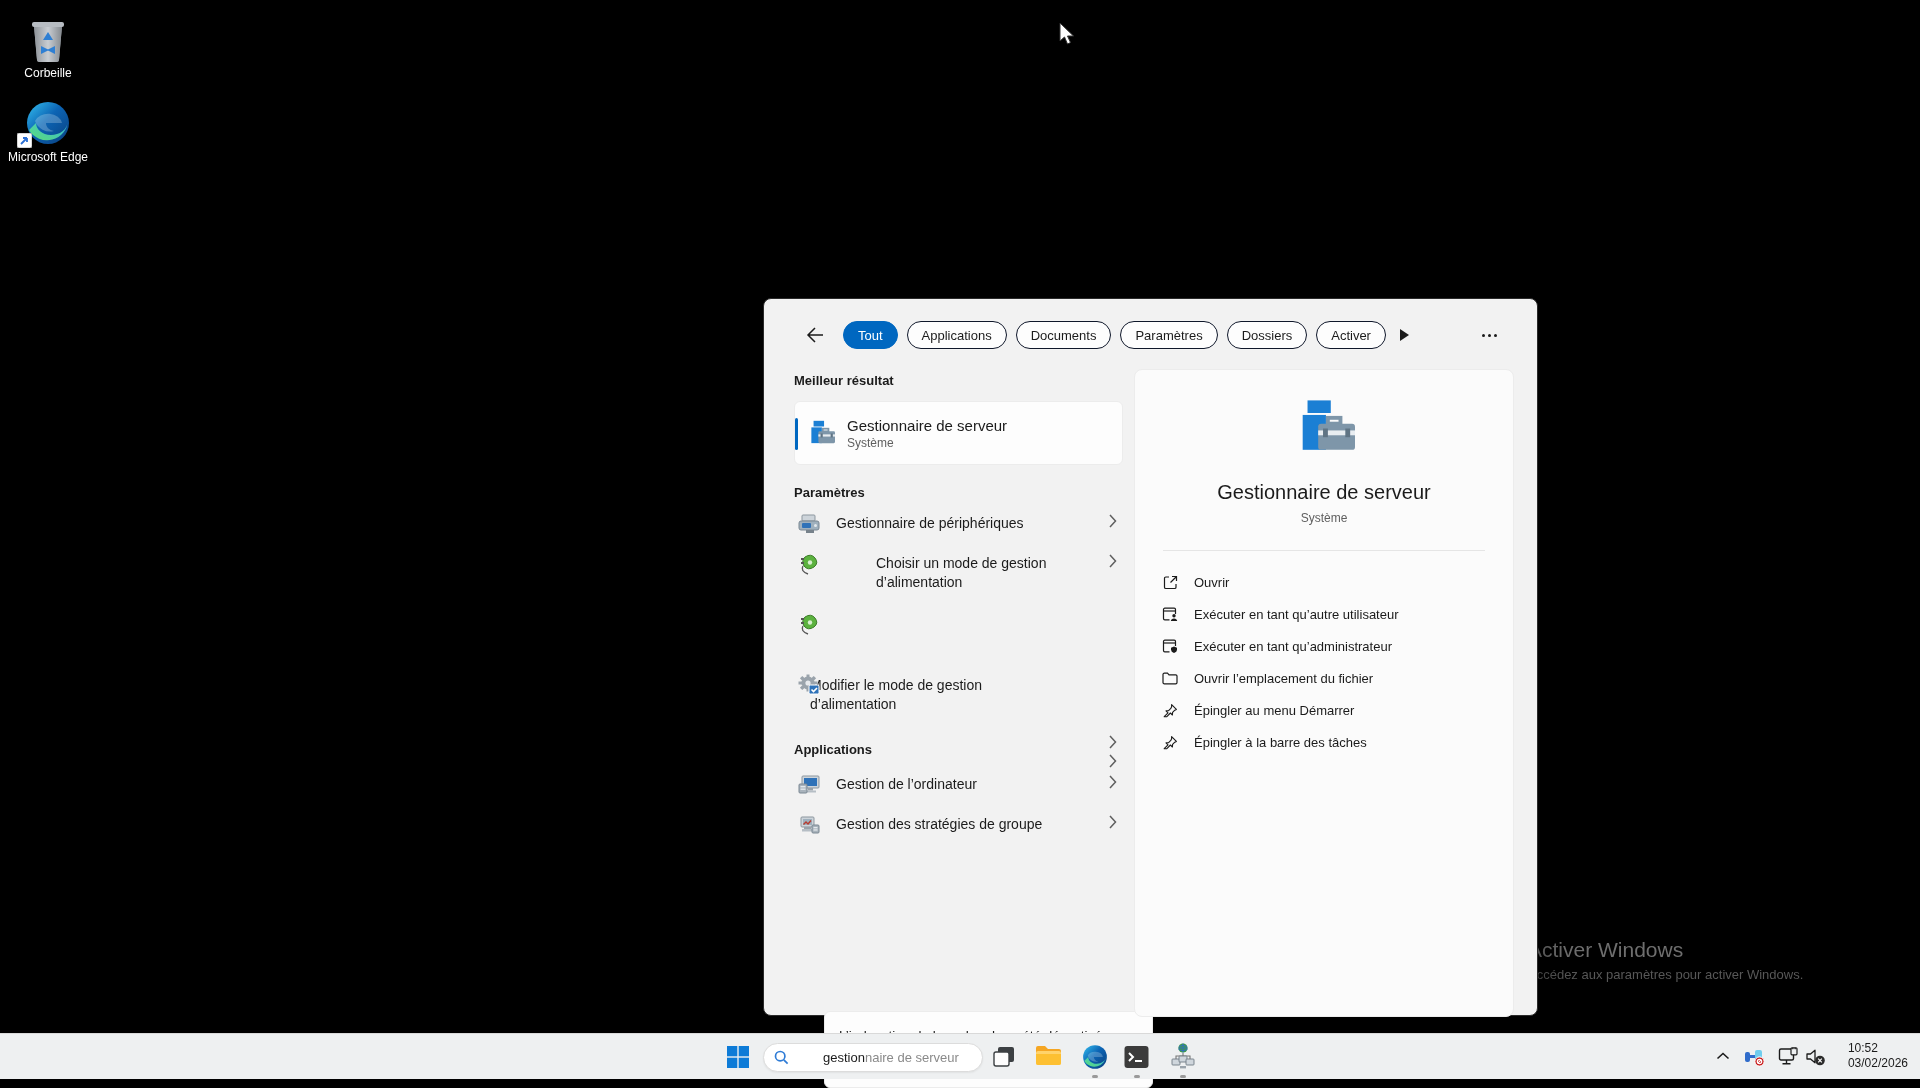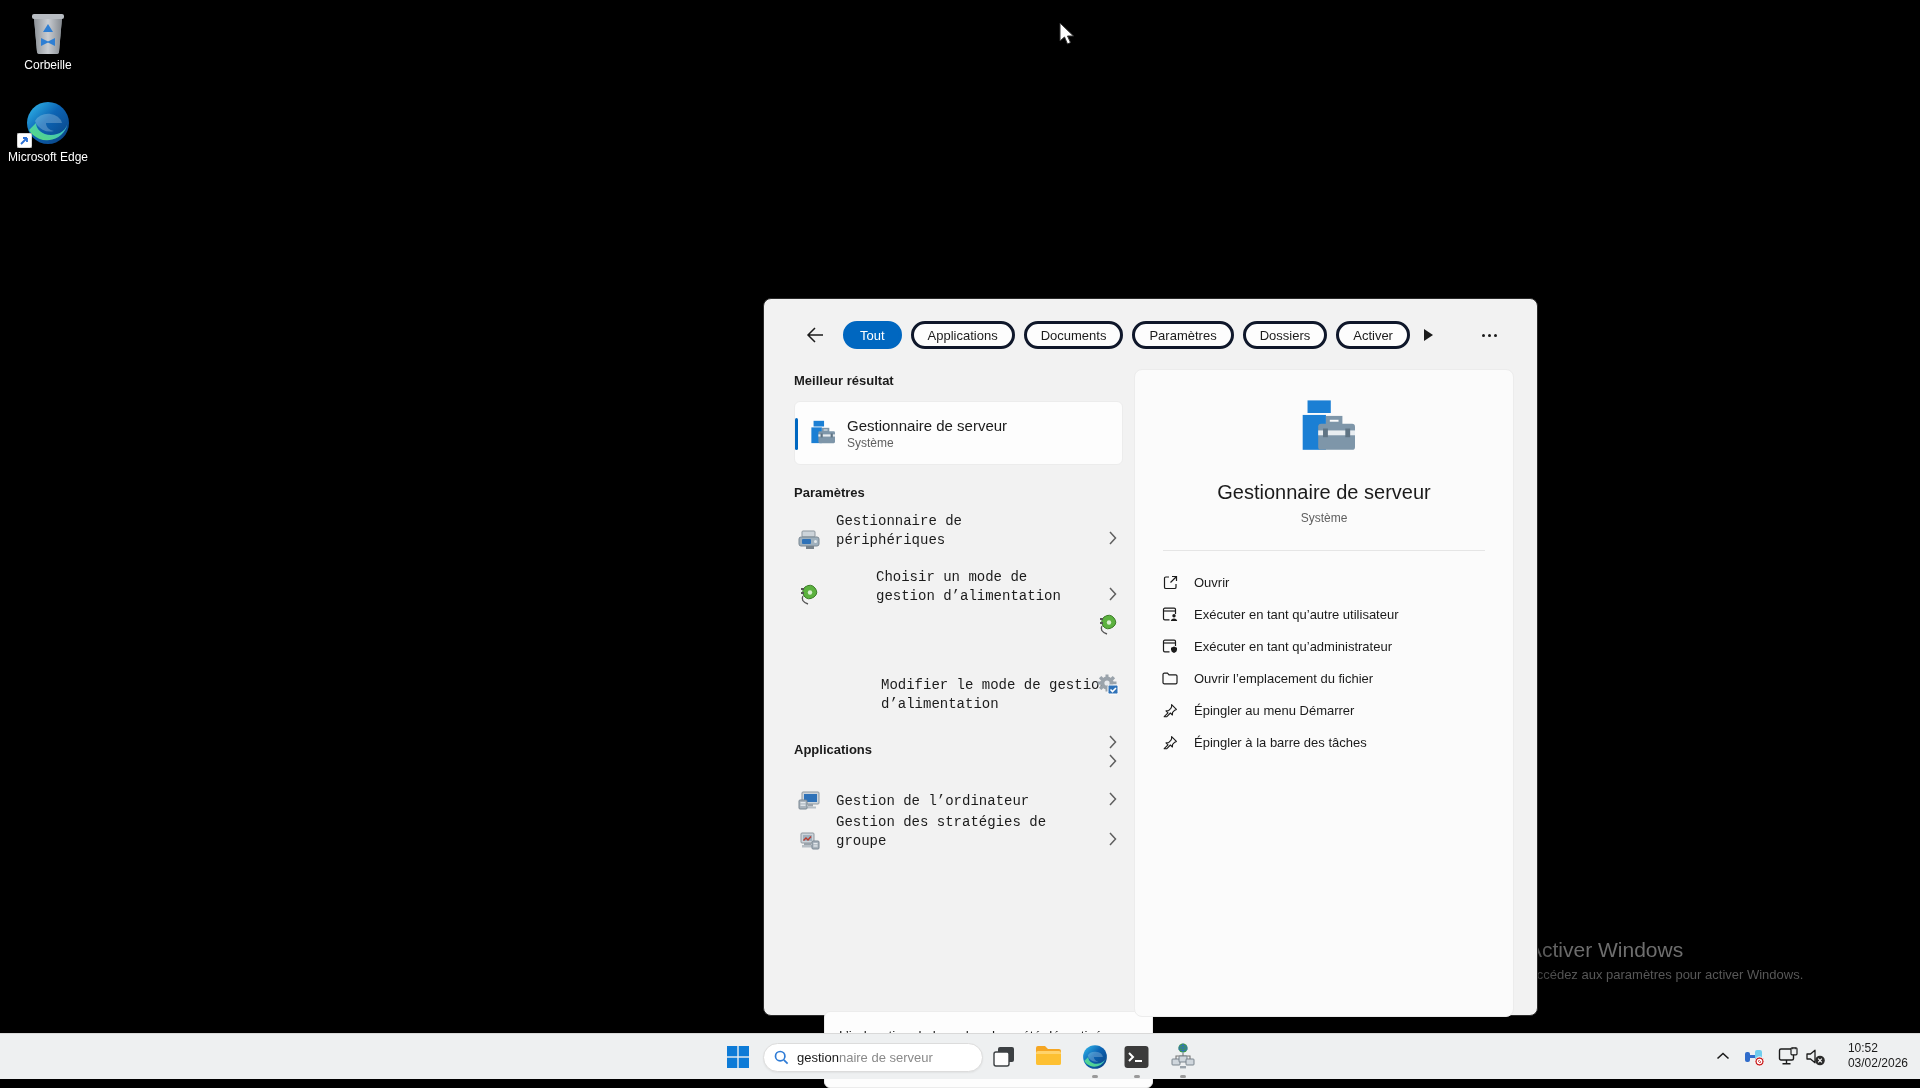--- a/index.html
+++ b/index.html
@@ -13,21 +13,21 @@
 
   
   .panel { position:absolute; left:763px; top:298px; width:775px; height:718px;
            background:#f2f2f2; border-radius:8px; border:1px solid #2a2a2a;
            box-shadow:0 16px 40px rgba(0,0,0,.55); z-index:5; }
   .tabrow { position:absolute; left:38px; top:20px; right:34px; height:32px;
             display:flex; align-items:center; gap:9px; }
   .backbtn { width:26px; height:26px; border:none; background:transparent; color:#1b1b1b;
              display:flex; align-items:center; justify-content:center; margin-right:6px; cursor:pointer; }
   .pill { height:28px; padding:0 14px; border-radius:15px; background:#fdfdfd;
-          border:3px solid #0f172a; font-size:13px; color:#1b1b1b; cursor:pointer;
+          border:1px solid #0f172a; font-size:13px; color:#1b1b1b; cursor:pointer;
           font-family:inherit; white-space:nowrap; }
   .pill.selected { background:#0067C0; border-color:#0067C0; color:#fff; }
   .playbtn { width:20px; height:20px; border:none; background:transparent; display:flex;
              align-items:center; justify-content:center; cursor:pointer; }
   .play-tri { width:0; height:0; border-left:9px solid #1b1b1b; border-top:6px solid transparent;
               border-bottom:6px solid transparent; }
   .morebtn { position:absolute; right:0; top:6px; width:28px; height:20px; border:none;
              background:transparent; display:flex; gap:3px; align-items:center;
              justify-content:center; cursor:pointer; }
   .morebtn i { width:3px; height:3px; border-radius:50%; background:#1b1b1b; }
@@ -38,21 +38,21 @@
                border:1px solid #ececec; border-radius:6px; display:flex; align-items:center;
                padding-left:12px; cursor:pointer; }
   .accent-bar { position:absolute; left:0; top:16px; width:3px; height:32px;
                 background:#0067C0; border-radius:2px; }
   .best-txt { margin-left:12px; }
   .best-title { font-size:15px; color:#1b1b1b; }
   .best-sub { font-size:12px; color:#5f5f5f; margin-top:2px; }
 
   .h-params { margin-top:20px; }
   .rowlist { margin-top:14px; }
-  .srow { display:flex; align-items:flex-end; padding:0 2px; cursor:pointer;font-family:Liberation Mono, monospace; }
+  .srow { display:flex; align-items:flex-start; padding:0 2px; cursor:pointer; }
   .srow .ic { width:26px; display:flex; justify-content:center; flex:none; }
   .srow .rl { flex:1; margin-left:14px; font-size:14px; color:#1b1b1b; line-height:19px;
               max-width:240px; }
   .srow .chev { margin-left:auto; color:#5f5f5f; flex:none; padding-right:4px; }
   .row1 { height:36px; } .row2 { height:52px;gap:40px; }
   .mt4 { margin-top:4px; } .mt8 { margin-top:8px;flex-direction:column; }
   .h-apps { margin-top:16px; }
   .applist { margin-top:18px; }
 
   .notice { position:absolute; left:30px; top:638px; width:329px; height:77px;
@@ -79,33 +79,33 @@
 
   
   .taskbar { position:absolute; left:0; top:1033px; width:1920px; height:46px;
              background:#eef0f1; border-top:1px solid #d9d9d9; z-index:10; }
   .tbtn { position:absolute; background:transparent; border:none; cursor:pointer; }
   .tsearch { position:absolute; left:763px; top:9px; width:220px; height:29px;
              background:#fff; border:1px solid #dcdcdc; border-radius:15px;
              display:flex; align-items:center; padding:0 10px; cursor:text;
              box-shadow:0 1px 2px rgba(0,0,0,.06); }
   .tsearch .stx { font-size:13px; margin-left:8px; white-space:nowrap; }
-  .stx .typed { color:#1b1b1b; }
+  .stx .typed { color:#1b1b1b;margin-left:26px; }
   .stx .sugg { color:#8a8a8a; }
   .rundot { position:absolute; top:41px; width:6px; height:3px; border-radius:2px; background:#9a9a9a; }
   .tray-time { position:absolute; right:12px; top:7px; text-align:left; font-size:12px;
                color:#1b1b1b; line-height:15px; cursor:default; }
 
   
   .cursor { position:absolute; left:1058px; top:22px; z-index:50; }
 </style>
 </head>
 <body>
 
-<div class="desk-icon" style="left:5px; top:8px;">
+<div class="desk-icon" style="left:5px; top:16px;">
   <div class="glyph">
     <svg width="40" height="44" viewBox="0 0 40 44">
       <path d="M6 8 h28 l-3 34 q-0.3 2 -2.5 2 h-17 q-2.2 0 -2.5 -2 z" fill="#9aa0a6"></path>
       <path d="M6 8 h28 l-3 34 q-0.3 2 -2.5 2 h-17 q-2.2 0 -2.5 -2 z" fill="url(#binshade)"></path>
       <defs>
           <linearGradient id="binshade" x1="0" x2="1">
         <stop offset="0" stop-color="#8d9298"></stop>
             <stop offset=".5" stop-color="#c9cdd2"></stop>
             <stop offset="1" stop-color="#84898f"></stop>
       </linearGradient>

